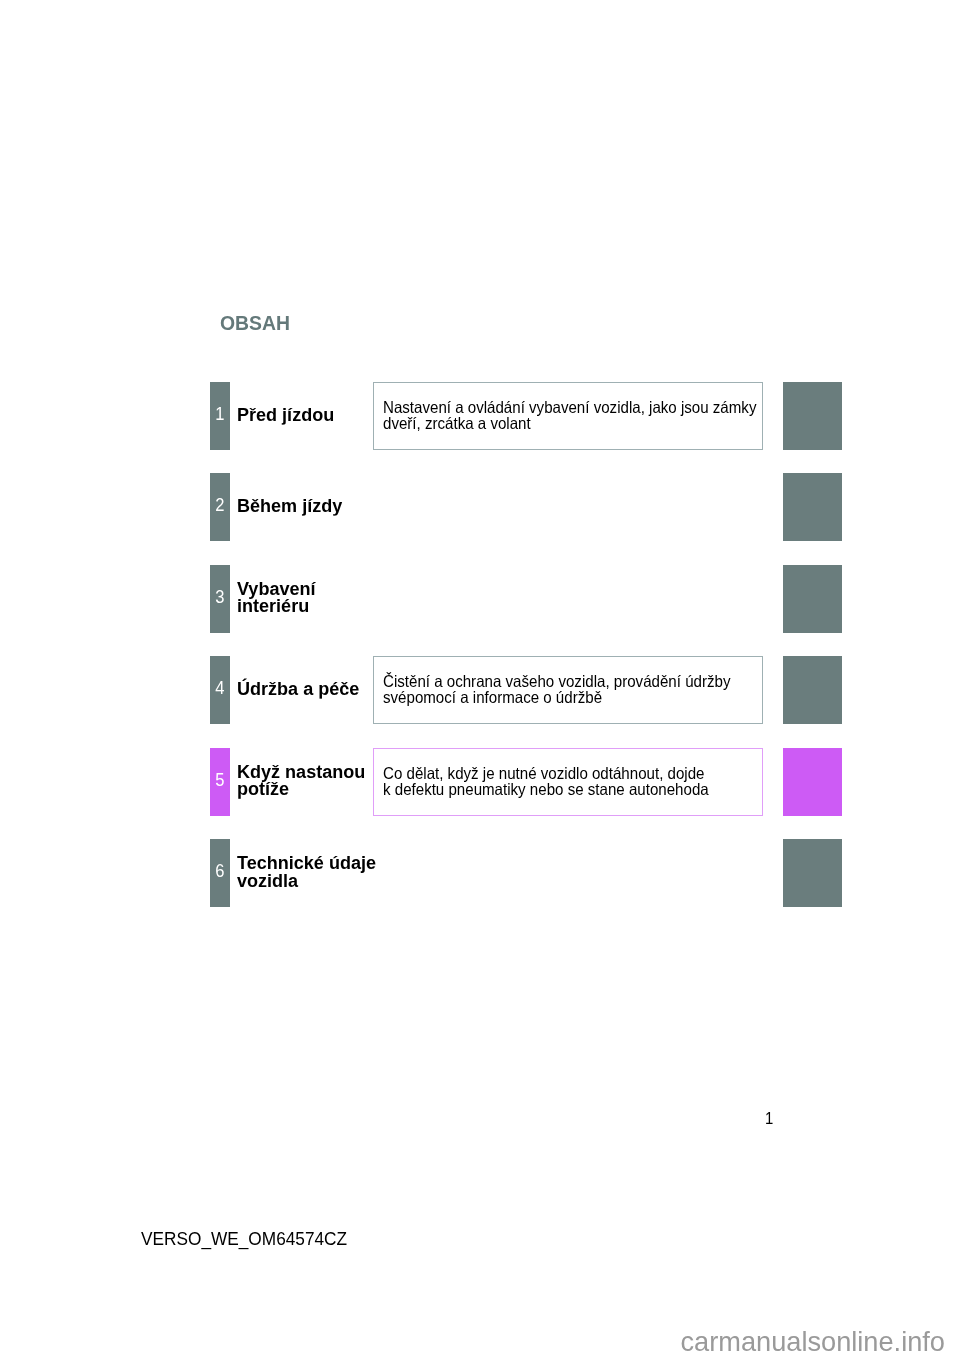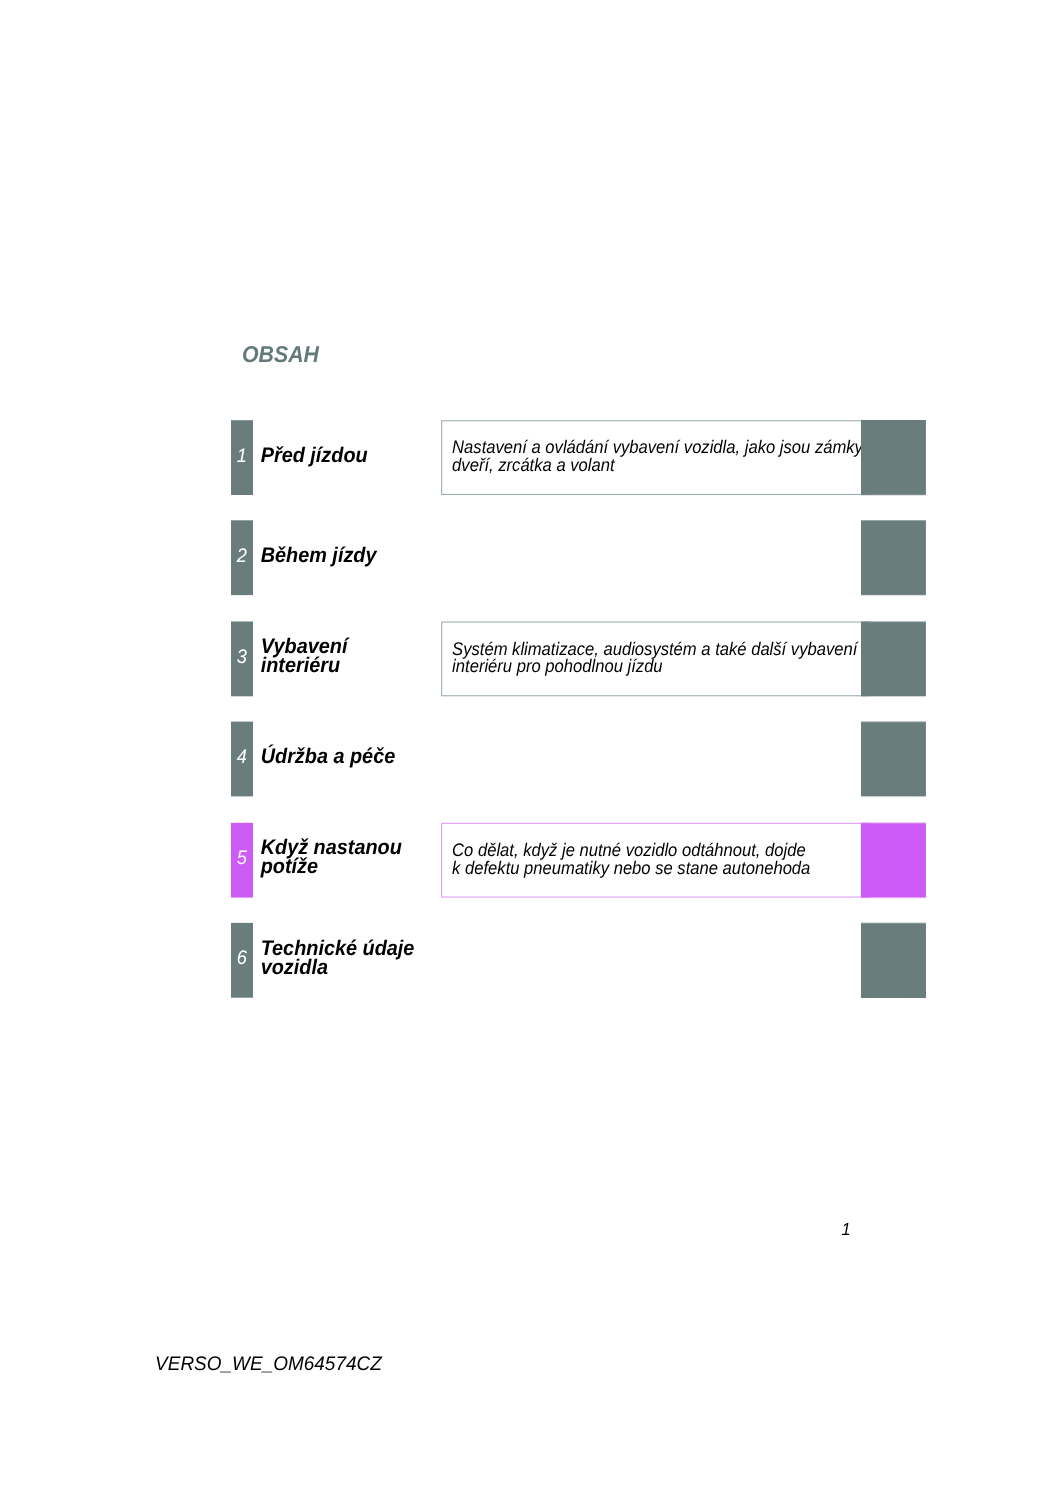--- a/index.html
+++ b/index.html
@@ -1,35 +1,35 @@
 <!DOCTYPE html>
 <html><head>
 <meta charset="utf-8">
 <title>OBSAH</title>
 <style>
   html,body{margin:0;padding:0;background:#ffffff;}
   body{width:960px;height:1358px;font-family:"Liberation Sans","DejaVu Sans",sans-serif;}
-  .page{position:relative;width:960px;height:1358px;overflow:hidden;background:#ffffff;font-style:italic;}
+  .page{position:relative;width:960px;height:1358px;overflow:hidden;background:#ffffff;}
 
   h1.title{margin:0;padding:0;position:absolute;left:220.2px;top:312px;font-size:20.9px;font-weight:bold;color:#64797a;
          line-height:21px;white-space:pre;transform:translateZ(0) scaleX(0.928);transform-origin:0 0;}
 
   .toc{position:absolute;left:0;top:382px;width:960px;}
   .row{position:relative;height:68px;margin-bottom:23.4px;}
 
   .tab{position:absolute;left:210px;top:0;width:19.5px;height:68px;background:#6a7d7d;}
   .num{position:absolute;left:0;top:50%;width:19.5px;text-align:center;color:#ffffff;
        font-size:17.8px;line-height:17.8px;
        transform:translateZ(0) translateY(calc(-50% - 1.3px)) scaleX(0.93);}
 
   .chap{position:absolute;left:237.3px;top:50%;font-size:19.2px;font-weight:bold;color:#000000;
         line-height:17.7px;white-space:pre;
         transform:translateZ(0) translateY(calc(-50% - 1.5px)) scaleX(0.94);transform-origin:0 50%;}
 
-  .box{position:absolute;left:401px;top:0;width:390px;height:68px;box-sizing:border-box;
+  .box{position:absolute;left:373px;top:0;width:390px;height:68px;box-sizing:border-box;
        border:1px solid #9fb0b3;background:#ffffff;}
   .txt{position:absolute;left:9px;top:50%;font-size:16.5px;color:#000000;line-height:16.3px;white-space:pre;
        transform:translateZ(0) translateY(calc(-50% - 0.6px)) scaleX(0.915);transform-origin:0 50%;}
 
   .cap{position:absolute;left:782.5px;top:0;width:59px;height:68px;background:#6a7d7d;}
 
   .row.hl .tab,.row.hl .cap{background:#cd5bf5;}
   .row.hl .box{border-color:#e09ef8;}
 
   .pagenum{position:absolute;left:765.3px;top:1110.5px;font-size:16px;color:#000000;line-height:16px;
@@ -64,31 +64,31 @@
       </div>
       <div class="chap">Během jízdy</div>
       <div class="cap"></div>
     </div>
     <div class="row">
       <div class="tab">
         <span class="num">3</span>
       </div>
       <div class="chap">Vybavení
 interiéru</div>
-      <div class="box">
-        <div class="txt">Systém klimatizace, audiosystém a také další vybavení
-interiéru pro pohodlnou jízdu</div>
-      </div>
       <div class="cap"></div>
     </div>
     <div class="row">
       <div class="tab">
         <span class="num">4</span>
       </div>
       <div class="chap">Údržba a péče</div>
+      <div class="box">
+        <div class="txt">Čistění a ochrana vašeho vozidla, provádění údržby
+svépomocí a informace o údržbě</div>
+      </div>
       <div class="cap"></div>
     </div>
     <div class="row hl">
       <div class="tab">
         <span class="num">5</span>
       </div>
       <div class="chap">Když nastanou
 potíže</div>
       <div class="box">
         <div class="txt">Co dělat, když je nutné vozidlo odtáhnout, dojde
@@ -101,14 +101,15 @@
         <span class="num">6</span>
       </div>
       <div class="chap">Technické údaje
 vozidla</div>
       <div class="cap"></div>
     </div>
   </div>
 
   <div class="pagenum">1</div>
   <div class="footer">VERSO_WE_OM64574CZ</div>
+  <div class="wm">carmanualsonline.info</div>
 
 </div>
 
 </body></html>

